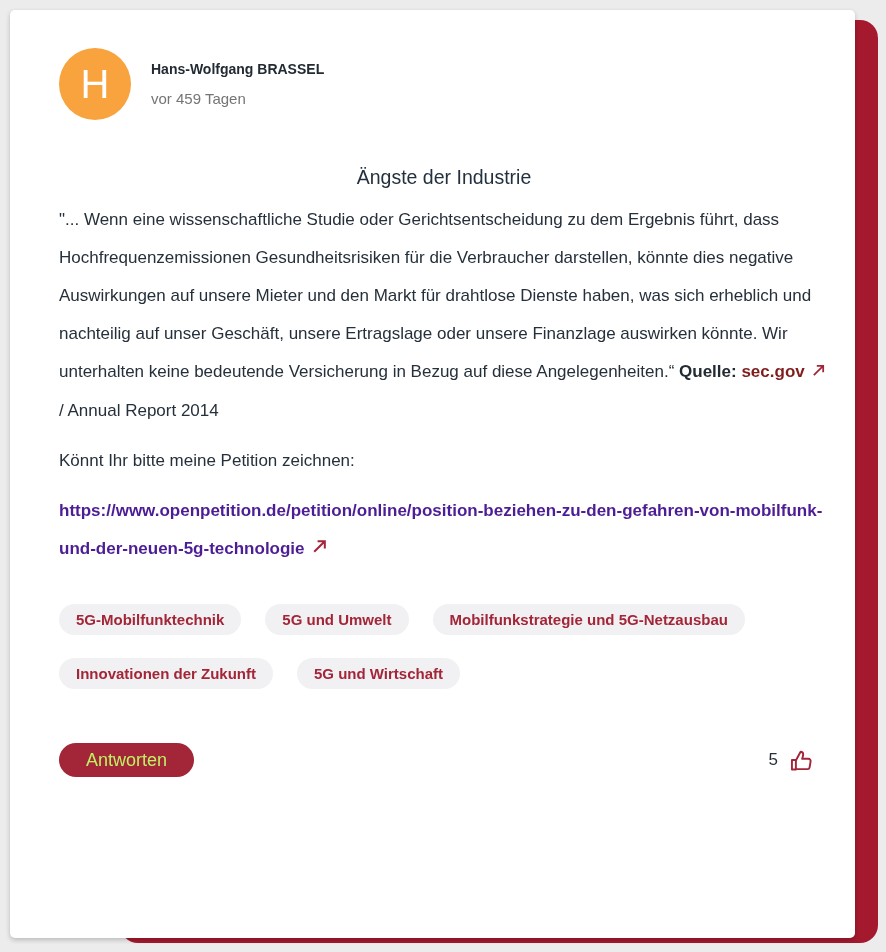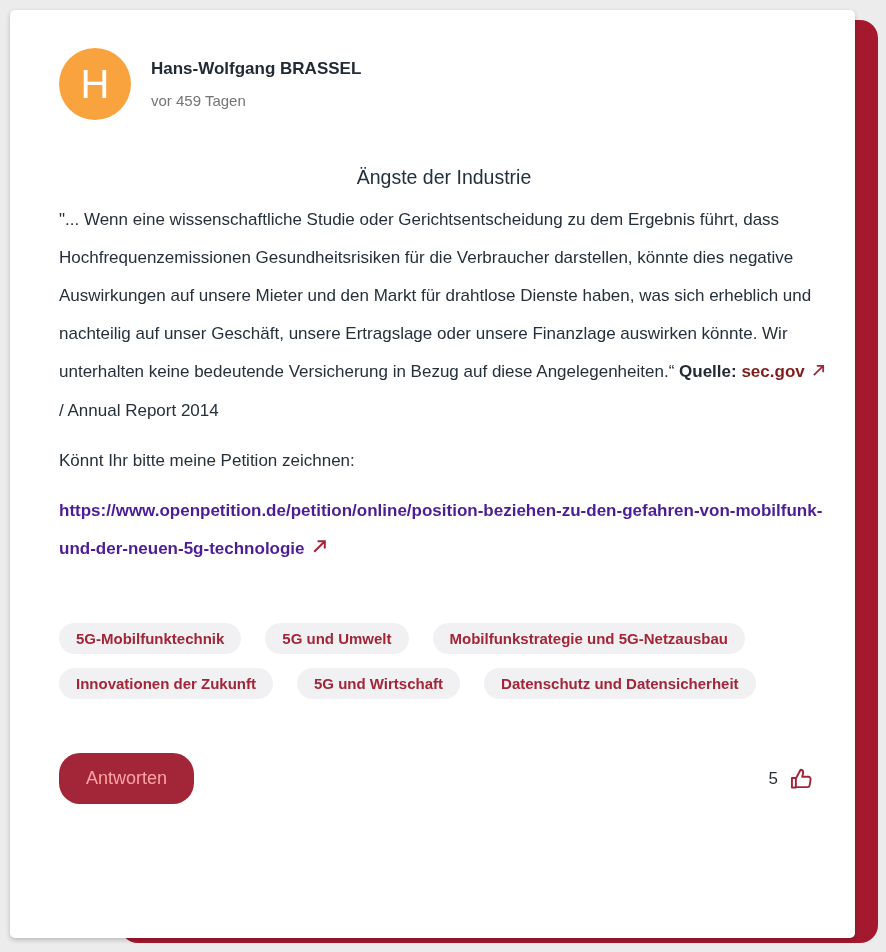--- a/index.html
+++ b/index.html
@@ -33,21 +33,21 @@
     padding: 38px 26px 34px 49px;
   }
   .card-header { display: flex; align-items: center; }
   .avatar {
     width: 72px; height: 72px; border-radius: 50%;
     background: #f8a33e; color: #ffffff;
     display: flex; align-items: center; justify-content: center;
     font-size: 40px; font-weight: 400; flex: 0 0 auto;
   }
   .author-meta { margin-left: 20px; }
-  .author-name { font-size: 17px; font-weight: 700; color: #222a33; }
+  .author-name { font-size: 14px; font-weight: 700; color: #222a33; }
   .author-time { font-size: 15px; color: #757575; margin-top: 13px; }
 
   .post-title {
     font-size: 19.5px; font-weight: 400; color: #22303f;
     margin-top: 46px;
     text-align: center;
   }
   .body-text {
     font-size: 17px; line-height: 38px; color: #26303b;
     margin-top: 12px;
@@ -55,23 +55,23 @@
   .body-text strong { font-weight: 700; color: #222a33; }
   a { text-decoration: none; }
   .inline-link { color: #7f1d1d; font-weight: 700; cursor: pointer; }
   .ext-arrow { display: inline-block; vertical-align: -1px; margin: 0 2px; }
   .petition-link-wrap {
     font-size: 17px; line-height: 38px; margin-top: 12px;
     font-weight: 700; overflow-wrap: anywhere;
   }
   .petition-link { color: #4c1d95; cursor: pointer; }
   .tags {
-    margin-top: 54px;
+    margin-top: 35px;
     display: flex; flex-wrap: wrap;
-    gap: 14px 24px;
+    gap: 23px 24px;
     max-width: 700px;
     text-align: center;
   }
   .tag {
     background: #f1f1f3;
     border-radius: 17px;
     padding: 7px 17px;
     font-size: 15px;
     font-weight: 700;
     color: #a32638;
@@ -79,25 +79,25 @@
     white-space: nowrap;
   }
   .card-footer {
     margin-top: 54px;
     display: flex; align-items: center; justify-content: space-between;
     padding-right: 14px;
   }
   .reply-btn {
     border: none;
     background: #a32638;
-    color: #fca5a5;
+    color: #bef264;
     font-family: inherit;
     font-size: 18px;
     padding: 4px 27px;
-    height: 51px;
+    height: 34px;
     border-radius: 21px;
     cursor: pointer;
   }
   .likes { display: flex; align-items: center; gap: 10px; }
   .like-count { font-size: 17px; color: #26303b; }
   .thumb { display: inline-flex; cursor: pointer; }
 </style>
 </head>
 <body>
 
@@ -132,21 +132,20 @@
     <span class="ext-arrow"><svg width="17" height="17" viewBox="0 0 16 16">
           <path d="M3 13 L13 3 M6.2 3 H13 V9.8" stroke="#a32638" stroke-width="1.9" fill="none"></path>
         </svg></span></p>
 
   <div class="tags">
     <a class="tag">5G-Mobilfunktechnik</a>
     <a class="tag">5G und Umwelt</a>
     <a class="tag">Mobilfunkstrategie und 5G-Netzausbau</a>
     <a class="tag">Innovationen der Zukunft</a>
     <a class="tag">5G und Wirtschaft</a>
-    <a class="tag">Datenschutz und Datensicherheit</a>
   </div>
 
   <footer class="card-footer">
     <button class="reply-btn">Antworten</button>
     <div class="likes">
       <span class="like-count">5</span>
       <span class="thumb">
         <svg width="27" height="27" viewBox="0 0 24 24" fill="none" stroke="#a32638" stroke-width="1.7" stroke-linejoin="round" stroke-linecap="round">
           <path d="M3.5 11.5 H7 V20 H3.5 Z"></path>
           <path d="M7 12 L11.2 4.2 c1.4 0 2.3 1 2.3 2.4 0 .9 -.5 2.6 -.9 3.9 h5.6 a1.9 1.9 0 0 1 1.9 2.2 l-0.9 5.4 A1.9 1.9 0 0 1 17.3 19.7 H7"></path>

